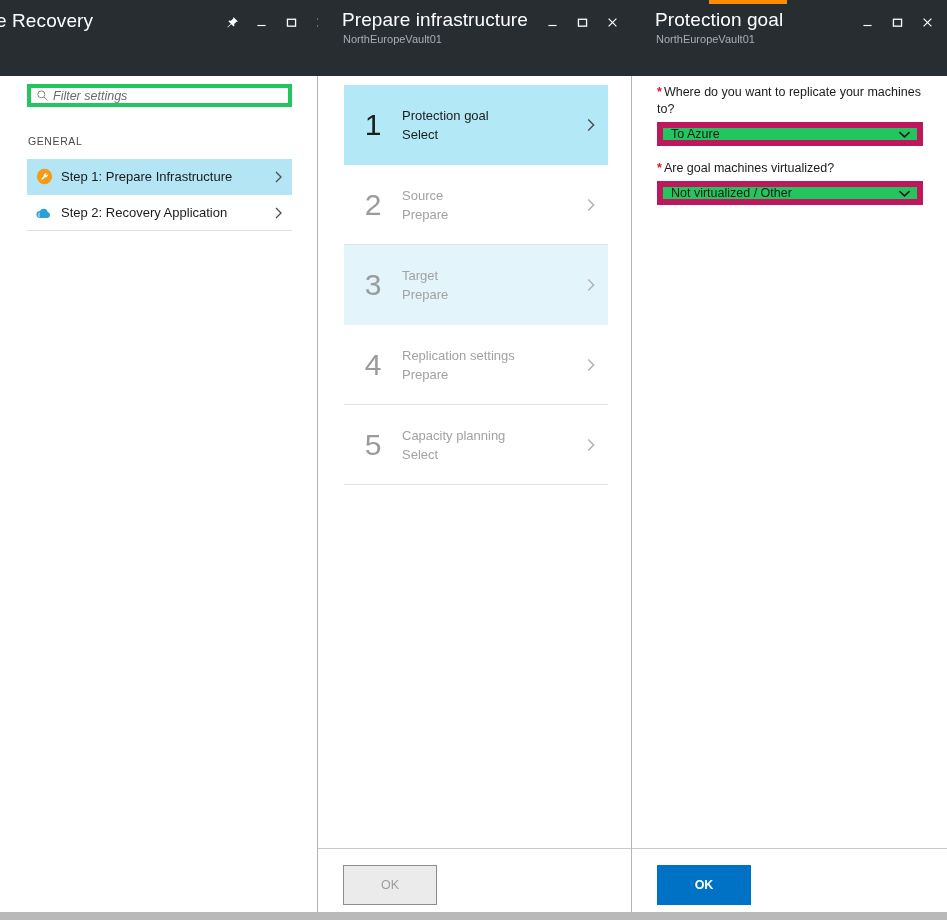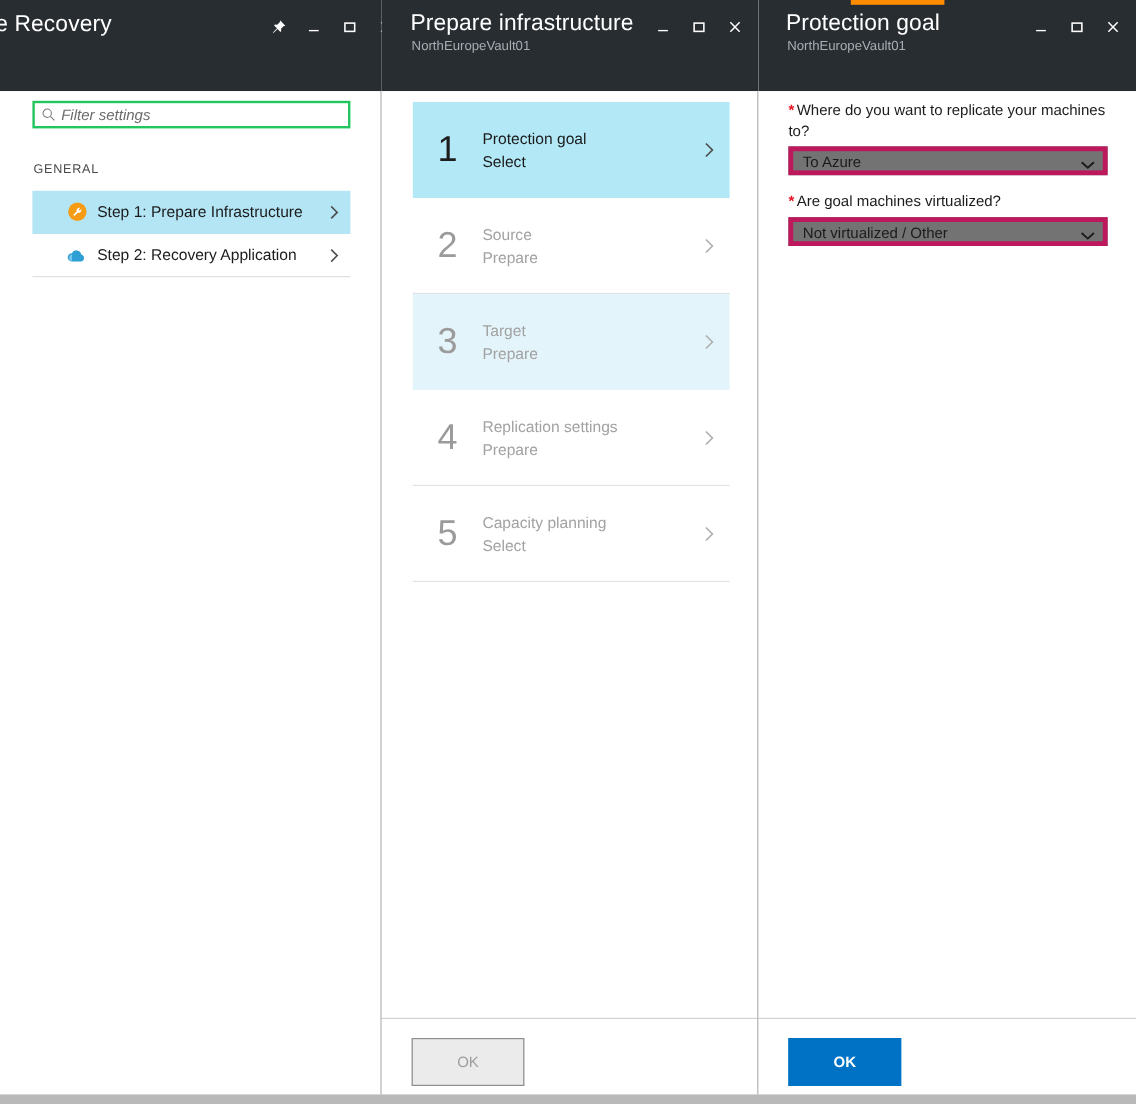--- a/index.html
+++ b/index.html
@@ -94,21 +94,21 @@
   }
 
   
   #blade-left { left: 0; width: 340px; }
   .filter-box {
     position: absolute;
     left: 27px;
     top: 8px;
     width: 265px;
     height: 23px;
-    border: 2px solid #22c55e;
+    border: 4px solid #22c55e;
     box-sizing: border-box;
     display: flex;
     align-items: center;
     background: #ffffff;
   }
   .filter-icon {
     width: 22px;
     display: flex;
     justify-content: center;
     align-items: center;
@@ -143,21 +143,20 @@
     width: 265px;
   }
   .nav-item {
     position: relative;
     height: 36px;
     display: flex;
     align-items: center;
     border-bottom: 1px solid #e0e0e0;
     cursor: pointer;
     box-sizing: border-box;
-    padding-left: 20px;
   }
   .nav-item.selected {
     background: #b3e5f5;
     border-bottom-color: transparent;
   }
   .nav-ico {
     width: 34px;
     flex: 0 0 auto;
     display: flex;
     align-items: center;
@@ -240,25 +239,25 @@
     margin-bottom: 4px;
   }
   .req {
     color: #e81123;
     font-weight: 700;
     margin-right: 2px;
   }
   .select-wrap {
     position: relative;
     height: 24px;
-    border: 4px solid #be185d;
-    background: #737373;
-    box-sizing: border-box;
-    display: flex;
-    align-items: flex-end;
+    border: 6px solid #be185d;
+    background: #22c55e;
+    box-sizing: border-box;
+    display: flex;
+    align-items: center;
     cursor: pointer;
   }
   .select-value {
     flex: 1 1 auto;
     padding-left: 8px;
     font-size: 12.5px;
     color: #1b1b1b;
     white-space: nowrap;
     overflow: hidden;
   }

